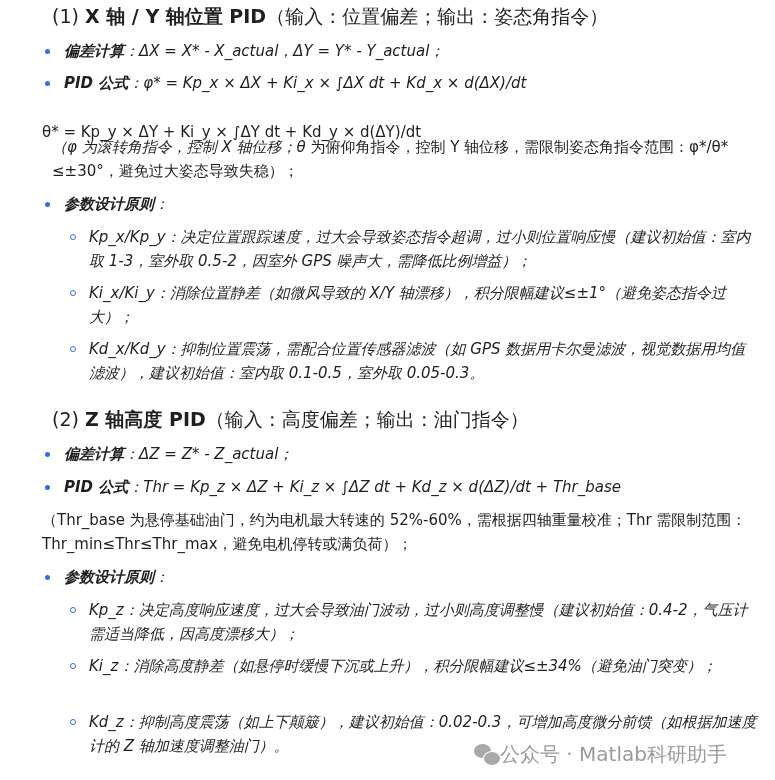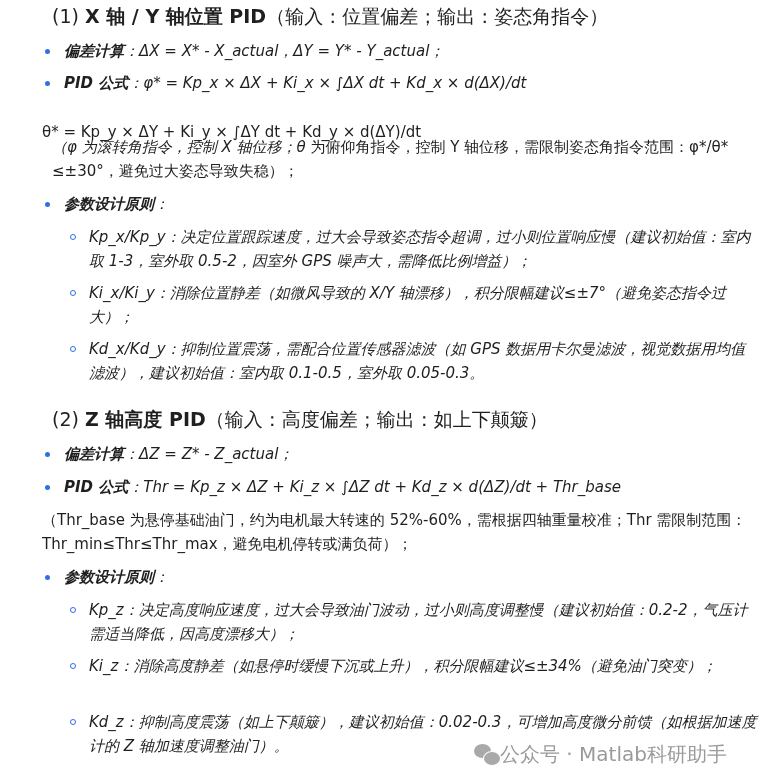--- a/index.html
+++ b/index.html
@@ -71,29 +71,29 @@
     <span class="dot"></span>
     <span class="txt"><b>参数设计原则</b><span>：</span></span>
   </div>
 
   <div class="sub" style="top:225px;">
     <span class="ring"></span>
     <span class="stxt">Kp_x/Kp_y：决定位置跟踪速度，过大会导致姿态指令超调，过小则位置响应慢（建议初始值：室内取 1-3，室外取 0.5-2，因室外 GPS 噪声大，需降低比例增益）；</span>
   </div>
   <div class="sub" style="top:281px;">
     <span class="ring"></span>
-    <span class="stxt">Ki_x/Ki_y：消除位置静差（如微风导致的 X/Y 轴漂移），积分限幅建议≤±7°（避免姿态指令过大）；</span>
+    <span class="stxt">Ki_x/Ki_y：消除位置静差（如微风导致的 X/Y 轴漂移），积分限幅建议≤±1°（避免姿态指令过大）；</span>
   </div>
   <div class="sub" style="top:337px;">
     <span class="ring"></span>
     <span class="stxt">Kd_x/Kd_y：抑制位置震荡，需配合位置传感器滤波（如 GPS 数据用卡尔曼滤波，视觉数据用均值滤波），建议初始值：室内取 0.1-0.5，室外取 0.05-0.3。</span>
   </div>
 
   <div class="heading" style="top:408px;">
-    <span>(2) </span><b>Z 轴高度 PID</b><span>（输入：高度偏差；输出：如上下颠簸）</span>
+    <span>(2) </span><b>Z 轴高度 PID</b><span>（输入：高度偏差；输出：油门指令）</span>
   </div>
 
   <div class="bullet" style="top:443px;">
     <span class="dot"></span>
     <span class="txt"><b>偏差计算</b><span>：ΔZ = Z* - Z_actual；</span></span>
   </div>
 
   <div class="bullet" style="top:476px;">
     <span class="dot"></span>
     <span class="txt"><b>PID 公式</b><span>：Thr = Kp_z × ΔZ + Ki_z × ∫ΔZ dt + Kd_z × d(ΔZ)/dt + Thr_base</span></span>
@@ -101,21 +101,21 @@
 
   <div class="para" style="top:508px;">（Thr_base 为悬停基础油门，约为电机最大转速的 52%-60%，需根据四轴重量校准；Thr 需限制范围：Thr_min≤Thr≤Thr_max，避免电机停转或满负荷）；</div>
 
   <div class="bullet" style="top:566px;">
     <span class="dot"></span>
     <span class="txt"><b>参数设计原则</b><span>：</span></span>
   </div>
 
   <div class="sub" style="top:598px;">
     <span class="ring"></span>
-    <span class="stxt">Kp_z：决定高度响应速度，过大会导致油门波动，过小则高度调整慢（建议初始值：0.2-2，气压计需适当降低，因高度漂移大）；</span>
+    <span class="stxt">Kp_z：决定高度响应速度，过大会导致油门波动，过小则高度调整慢（建议初始值：0.4-2，气压计需适当降低，因高度漂移大）；</span>
   </div>
   <div class="sub" style="top:654px;">
     <span class="ring"></span>
     <span class="stxt">Ki_z：消除高度静差（如悬停时缓慢下沉或上升），积分限幅建议≤±34%（避免油门突变）；</span>
   </div>
   <div class="sub" style="top:710px;">
     <span class="ring"></span>
     <span class="stxt">Kd_z：抑制高度震荡（如上下颠簸），建议初始值：0.02-0.3，可增加高度微分前馈（如根据加速度计的 Z 轴加速度调整油门）。</span>
   </div>
 

